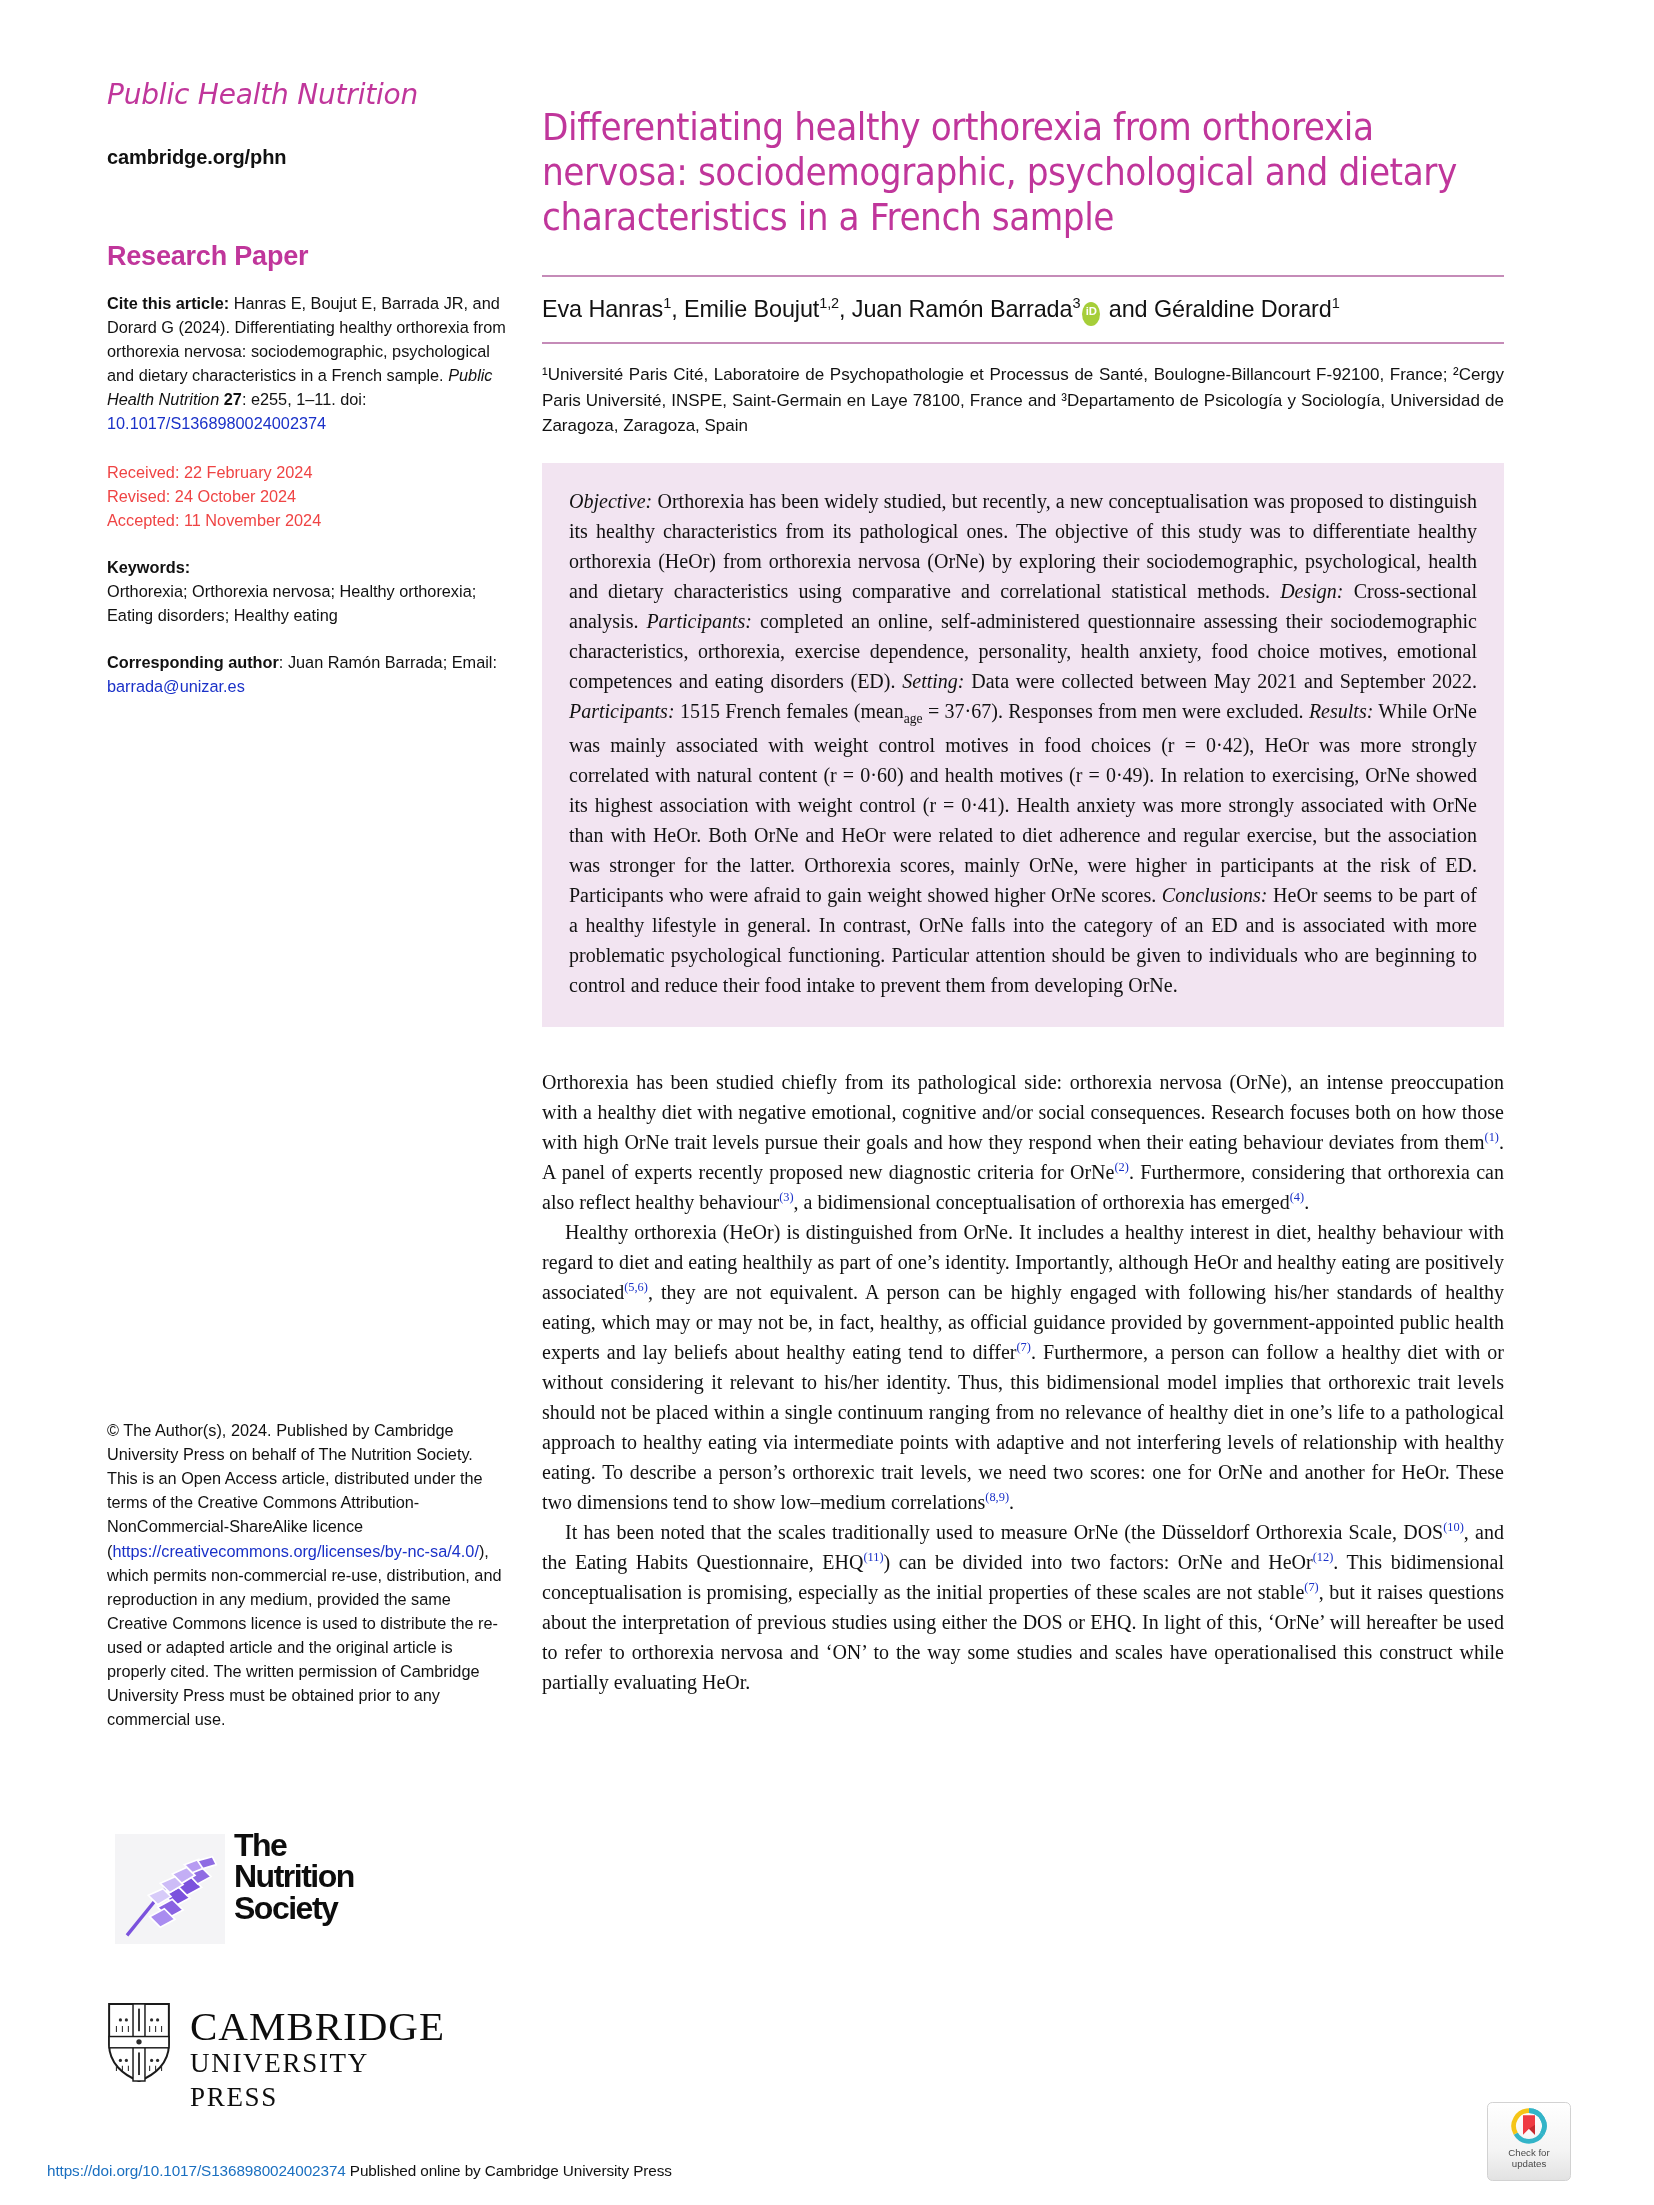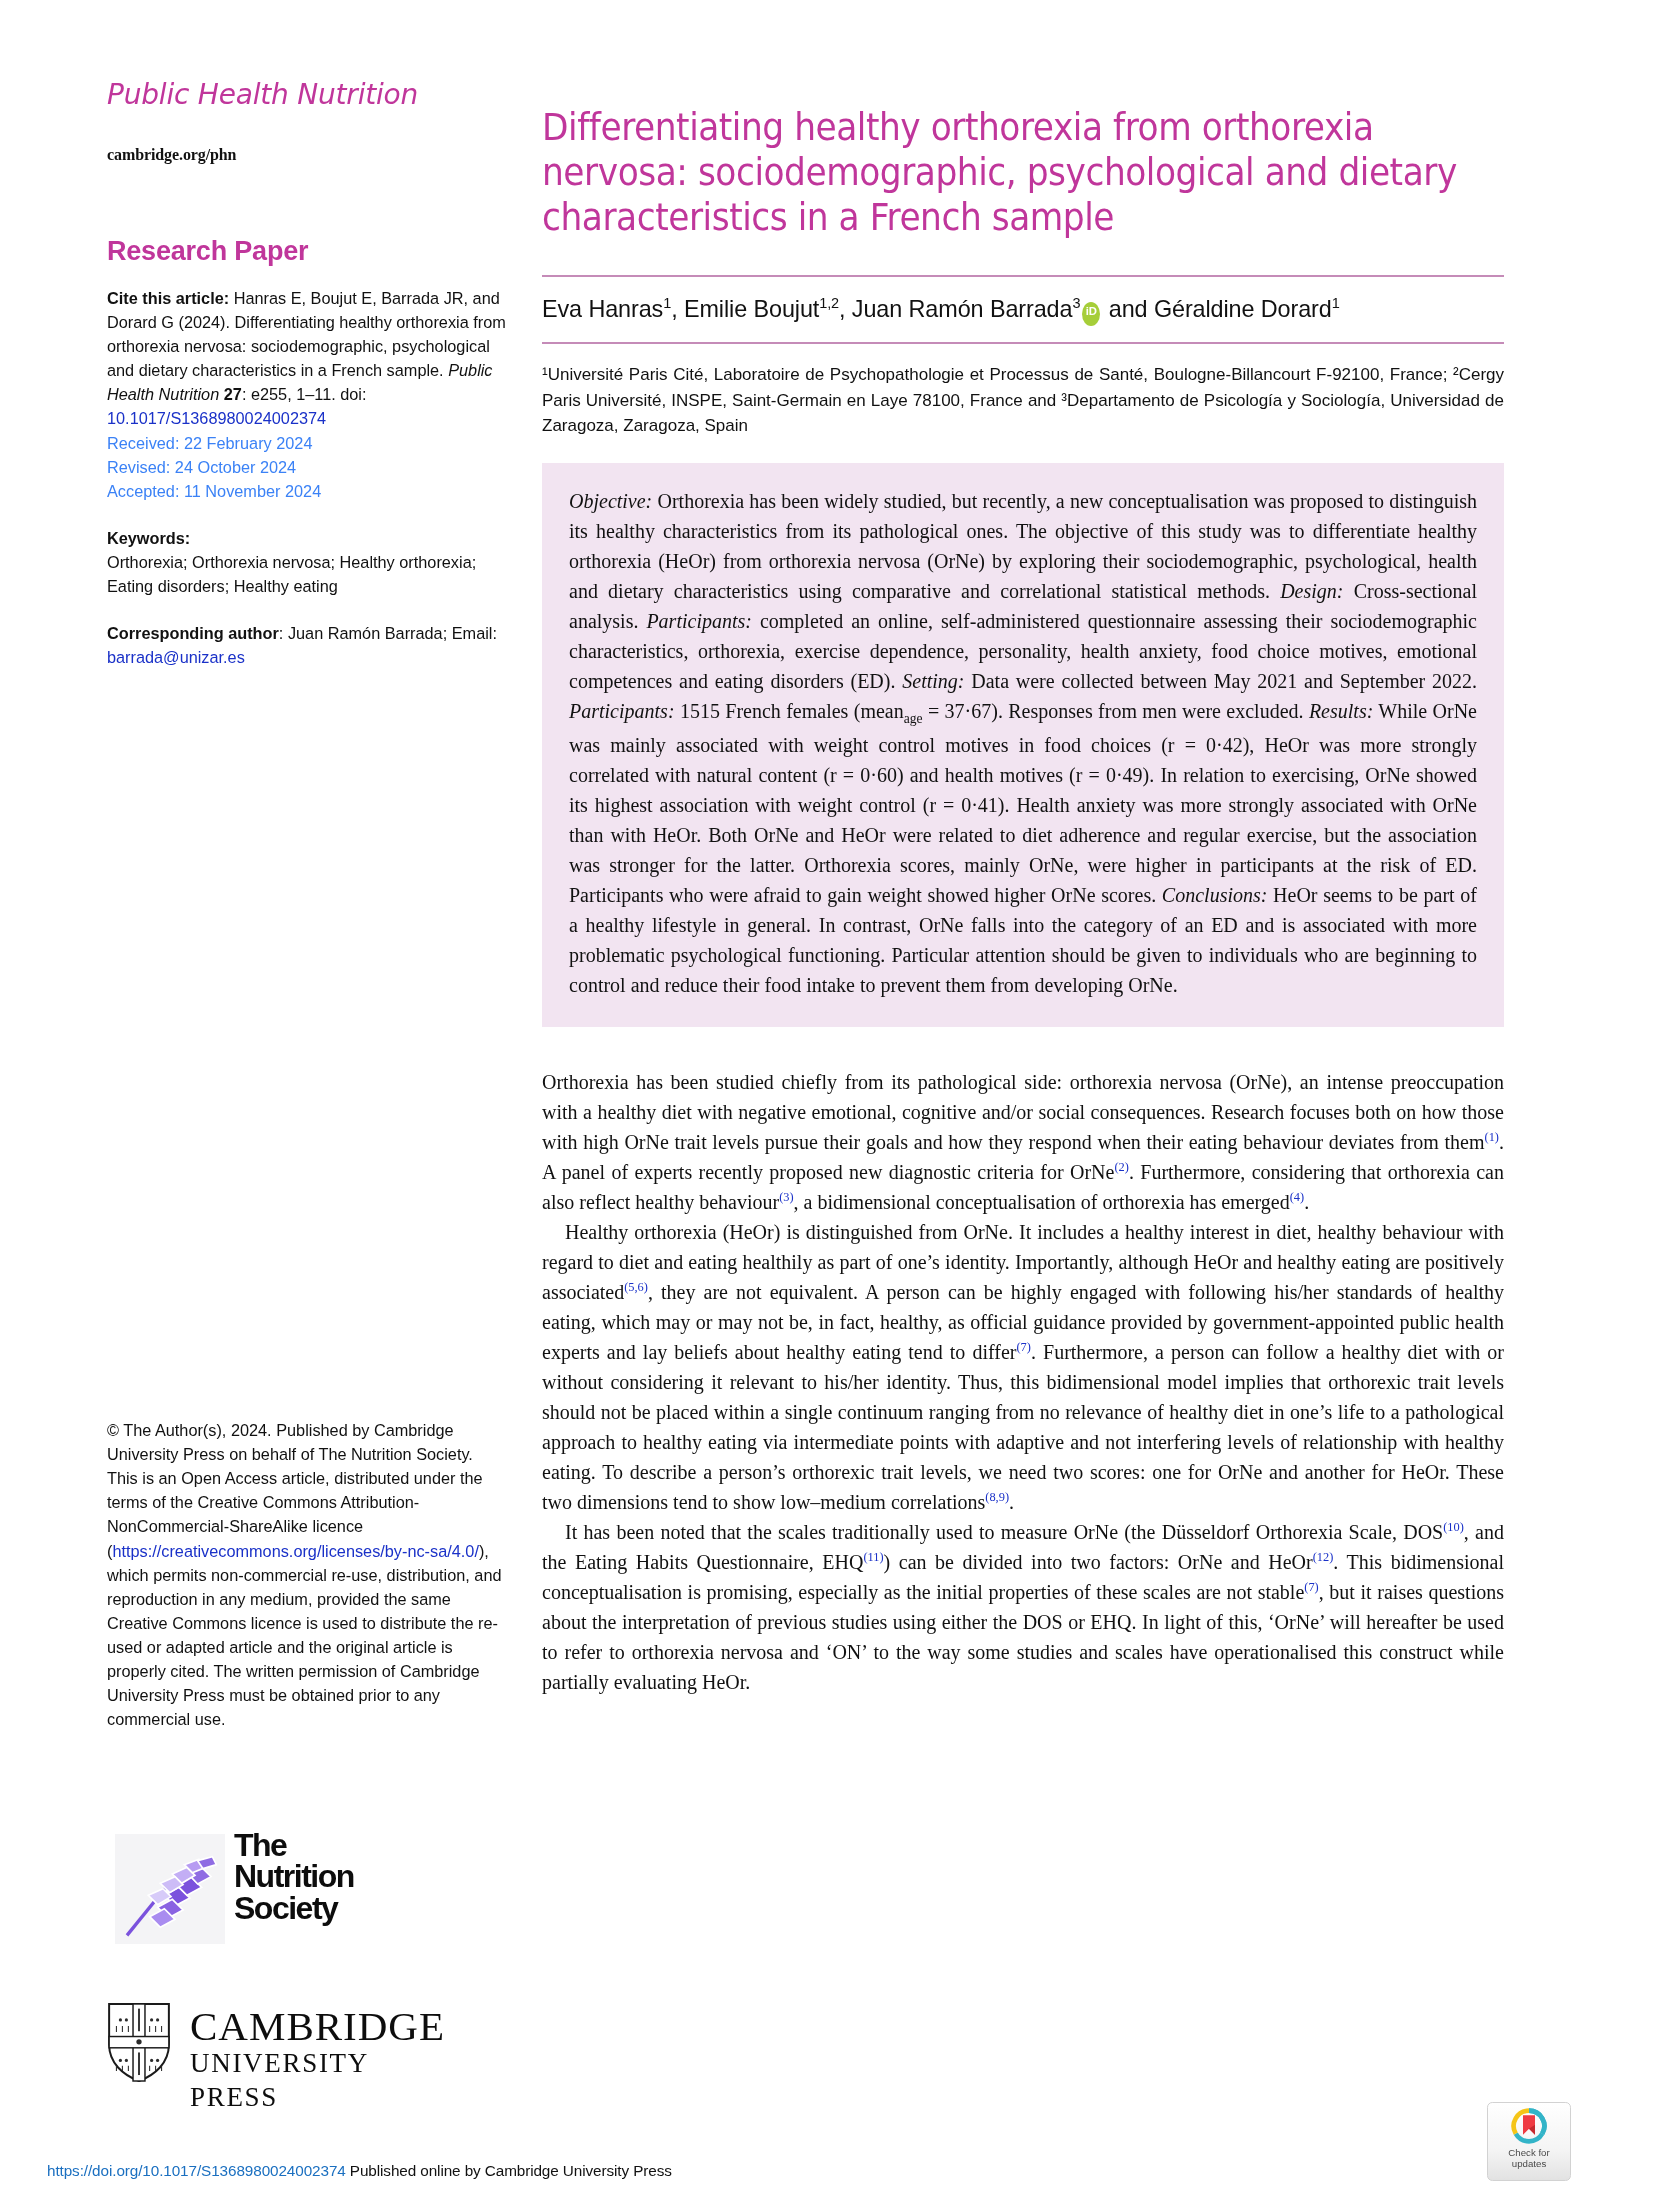--- a/index.html
+++ b/index.html
@@ -35,25 +35,24 @@
     font-style: italic;
     font-size: 28px;
     color: #c0369b;
     letter-spacing: -0.2px;
     line-height: 1.1;
     font-weight: 400;
   }
 
   .journal-url {
     margin-top: 35px;
-    font-size: 16px;
+    font-size: 20px;
     font-weight: bold;
     color: #111111;
     letter-spacing: -0.1px;
-    font-family: Liberation Serif, serif;
   }
 
   .section-kind {
     margin-top: 72px;
     font-size: 27px;
     font-weight: bold;
     color: #c0369b;
     letter-spacing: -0.2px;
   }
 
@@ -65,23 +64,24 @@
   }
   .side-block.tight { margin-top: 23px; }
 
   .side-block b, .side-block strong { font-weight: bold; }
   .side-block i, .side-block em { font-style: italic; }
 
   .lnk { color: #1a31c8; text-decoration: none; }
   .lnk-blue { color: #1a52b0; text-decoration: none; }
 
   .dates-block {
+    margin-top: 24px;
     font-size: 16.3px;
     line-height: 1.5;
-    color: #3b82f6;
+    color: #ef4444;
   }
 
   .keywords-head, .corr-head {
     font-weight: bold;
   }
 
   .copyright-block {
     position: absolute;
     left: 107px;
     top: 1418px;

